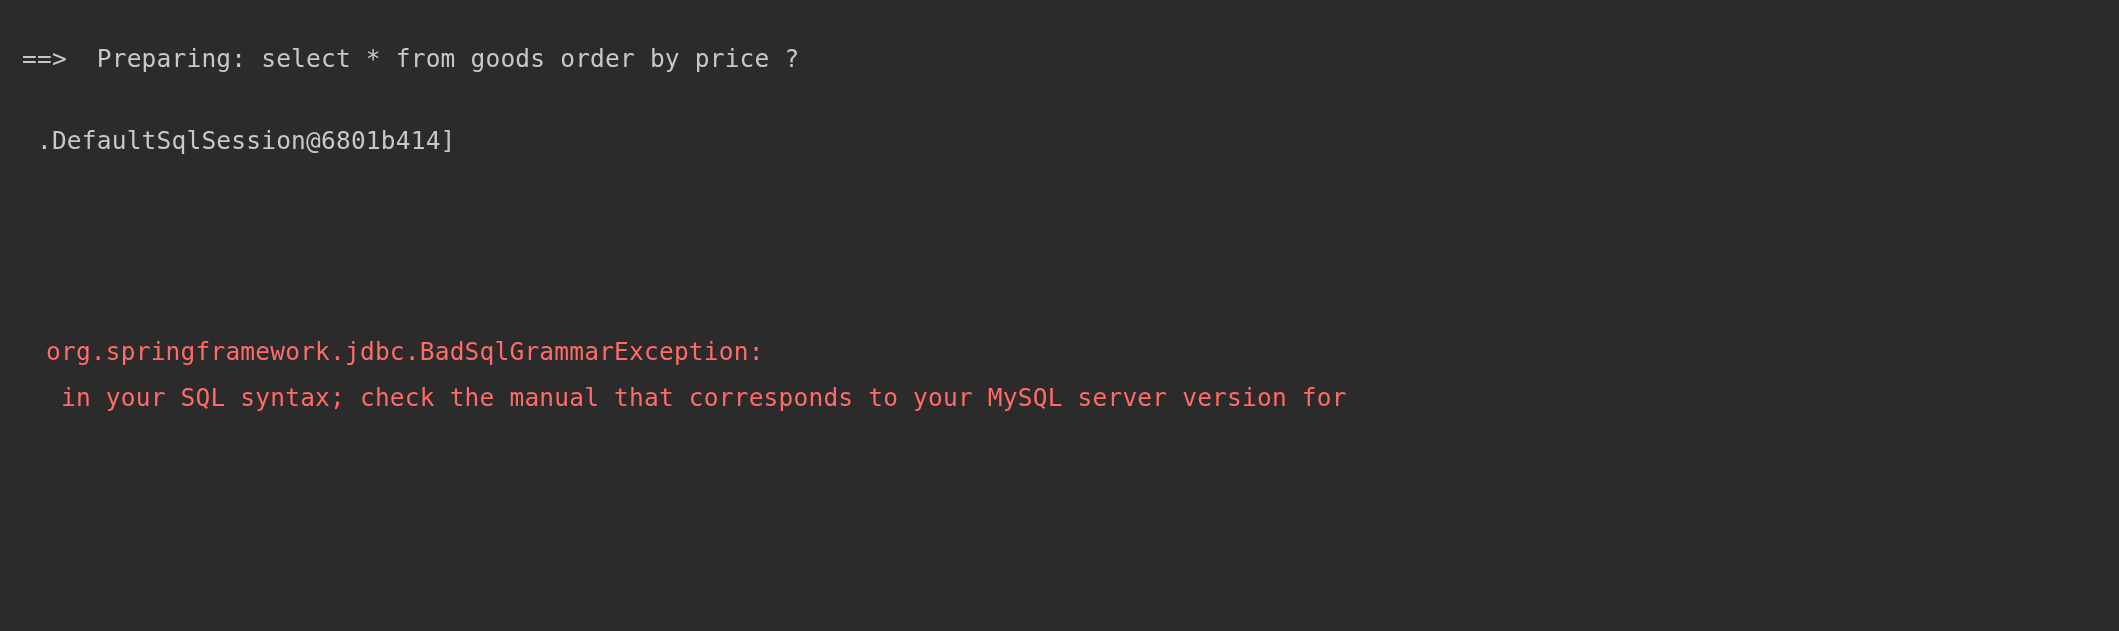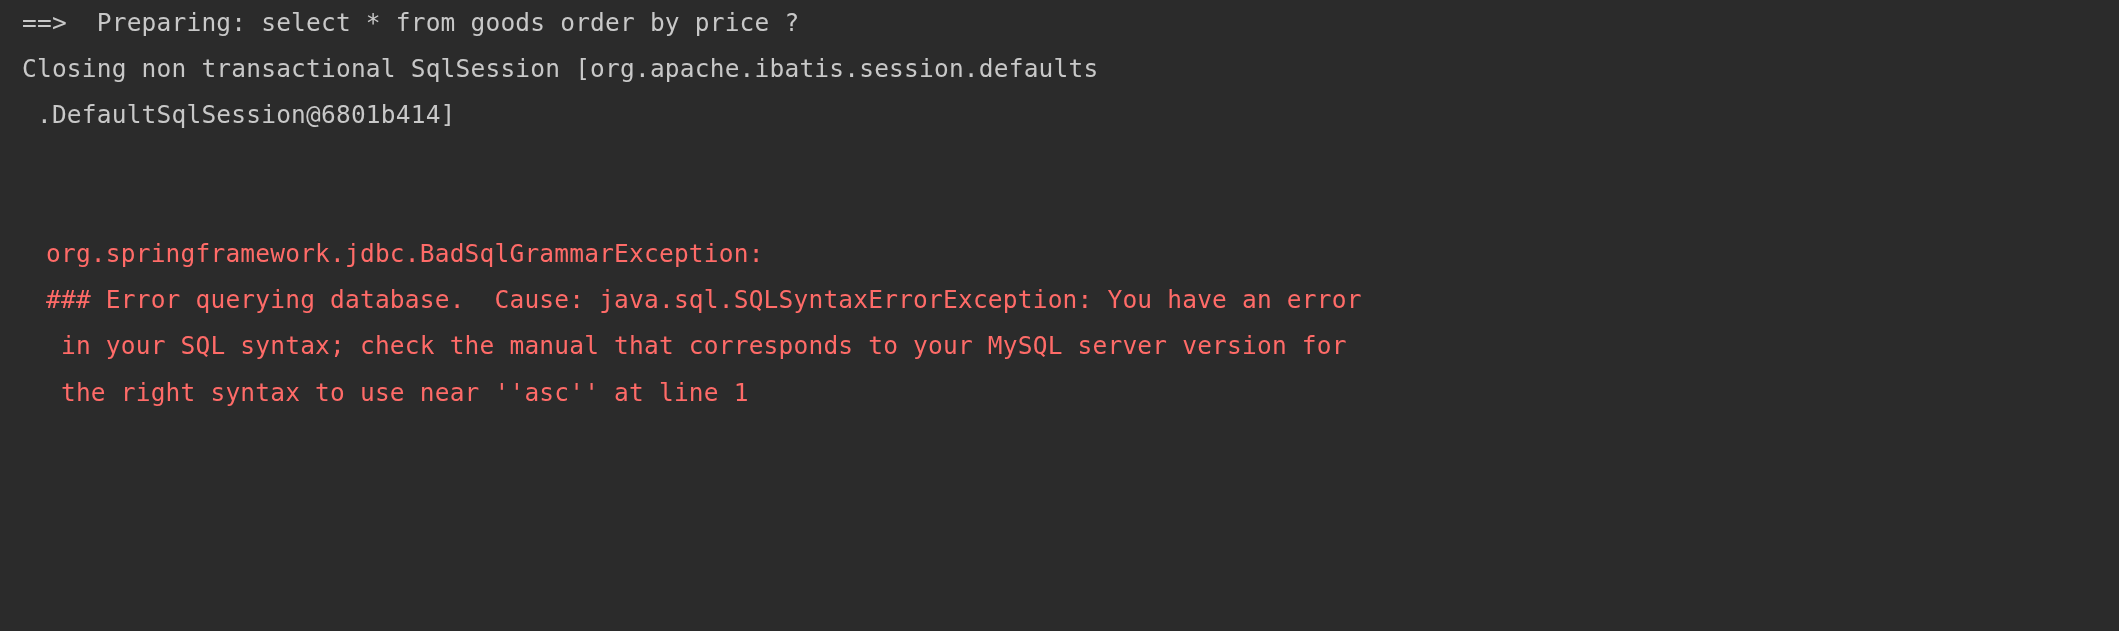--- a/index.html
+++ b/index.html
@@ -27,29 +27,26 @@
     font-size: 24.5px;
     line-height: 46.2px;
     letter-spacing: 0.2px;
     white-space: pre;
     height: 46.2px;
     overflow: hidden;
   }
   .log-line.blank {
     color: transparent;
   }
-  .sev-info  { color: #c8c8c8; }
+  .sev-info  { color: #c8c8c8; margin-top: 36px; }
   .sev-error { color: #ff6b68; margin-left: 24px; }
 </style>
 </head>
 <body>
 
 <div id="console">
     <div class="log-line sev-info">==&gt;  Preparing: select * from goods order by price ?</div>
-    <div class="log-line sev-info">Closing non transactional SqlSession [org.apache.ibatis.session.defaults</div>
     <div class="log-line sev-info"> .DefaultSqlSession@6801b414]</div>
     <div class="log-line sev-info blank"> </div>
     <div class="log-line sev-info blank"> </div>
     <div class="log-line sev-error">org.springframework.jdbc.BadSqlGrammarException:</div>
-    <div class="log-line sev-error">### Error querying database.  Cause: java.sql.SQLSyntaxErrorException: You have an error</div>
     <div class="log-line sev-error"> in your SQL syntax; check the manual that corresponds to your MySQL server version for</div>
-    <div class="log-line sev-error"> the right syntax to use near ''asc'' at line 1</div>
   </div>
 
 </body></html>

